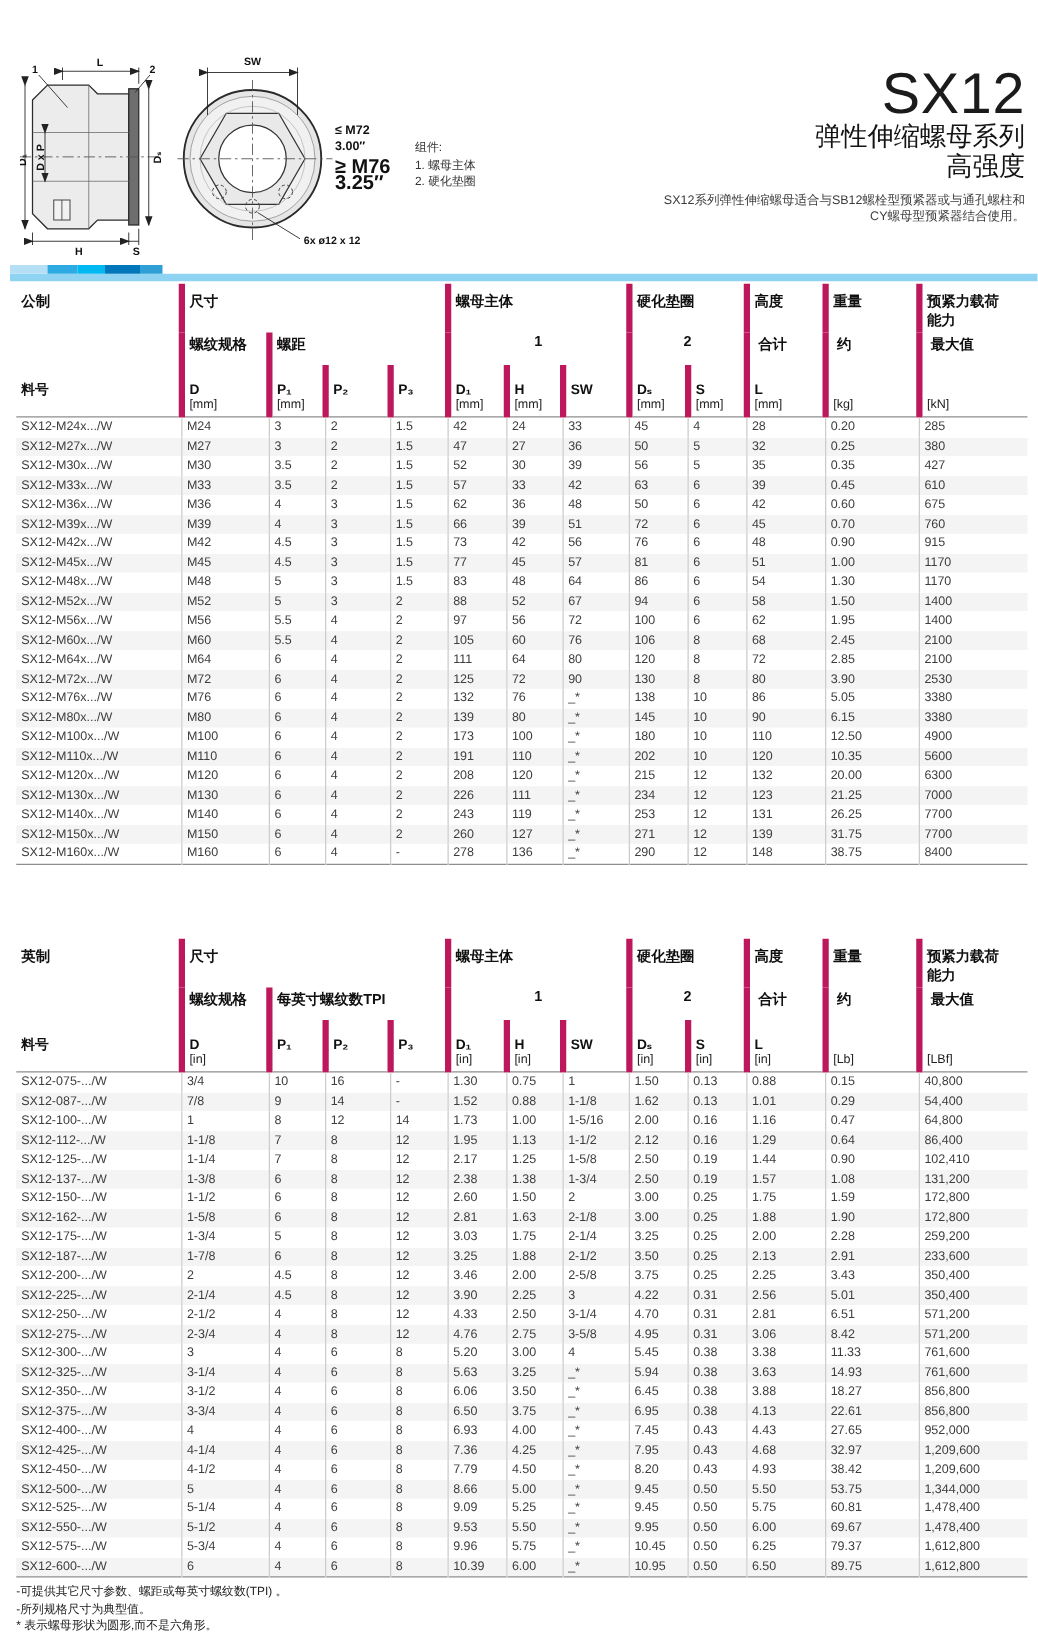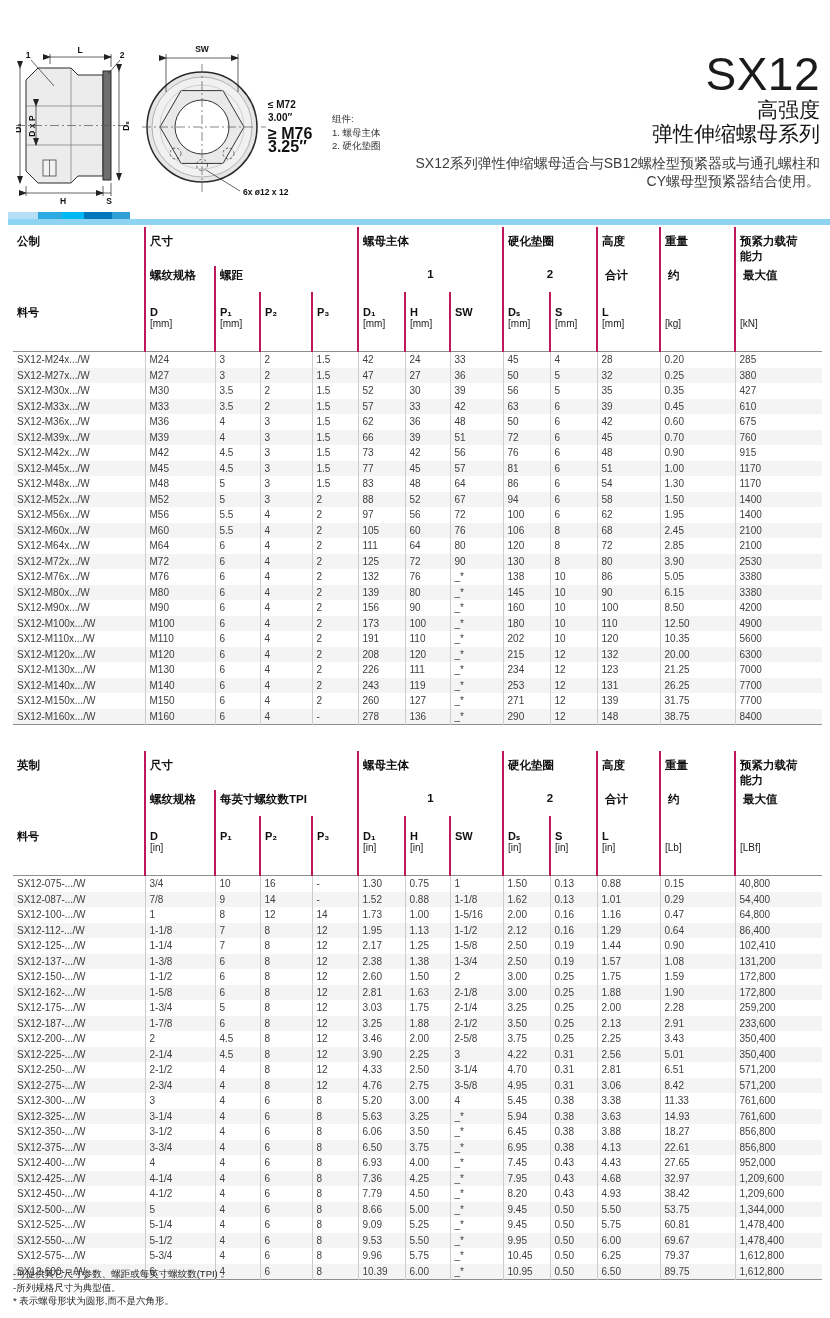--- a/index.html
+++ b/index.html
@@ -8,21 +8,21 @@
     background:#ffffff;
     font-family:"Liberation Sans","DejaVu Sans",sans-serif;
     color:#1c1c1c;
   }
   .abs{position:absolute;}
 
   
   #title-block{right:10px;top:50px;text-align:right;}
   #brand-title{font-size:46px;line-height:1.05;font-weight:400;color:#1b1b1b;letter-spacing:.5px;}
   .sub-line{font-size:21px;line-height:1.15;color:#141414;}
-  #desc-block{margin-top:7px;font-size:14px;line-height:1.32;color:#3d3d3d;}
+  #desc-block{margin-top:7px;font-size:10px;line-height:1.32;color:#3d3d3d;}
 
   
   #side-view-svg{left:16px;top:42px;}
   #front-view-svg{left:140px;top:40px;}
   svg text{font-family:"Liberation Sans","DejaVu Sans",sans-serif;}
   .dim-text{font-size:8.5px;font-weight:bold;fill:#111;}
   .outline{stroke:#2b2b2b;stroke-width:1;fill:#ececec;}
   .thin{stroke:#666;stroke-width:.6;fill:none;}
   .cline{stroke:#555;stroke-width:.7;stroke-dasharray:9 3 2 3;fill:none;}
   .dimline{stroke:#222;stroke-width:.7;fill:none;}
@@ -47,30 +47,30 @@
   }
   #metric-table{top:227px;}
   #imperial-table{top:751px;}
 
   col.w0{width:132px;} col.w1{width:70px;} col.w2{width:45px;} col.w3{width:52px;}
   col.w4{width:46px;} col.w5{width:47px;} col.w6{width:45px;} col.w7{width:53px;}
   col.w8{width:47px;} col.w9{width:47px;} col.w10{width:63px;} col.w11{width:75px;} col.w12{width:87px;}
 
   thead th{
     font-weight:bold;text-align:left;vertical-align:top;
-    padding:2px 4px;border-left:2px solid #be185d;
+    padding:2px 4px;border-left:5px solid #be185d;
     font-size:11.5px;color:#101010;white-space:pre-line;
   }
   thead tr th:first-child{border-left:none;margin-left:20px;}
   thead{border-bottom:1px solid #8e8e8e;}
   tr.g-row th{height:26px;padding-top:7px;}
   tr.s-row th{height:22px;}
   tr.s-row th.ctr{text-align:center;}
   tr.s-row th.ind{padding-left:7px;}
-  tr.c-row th{height:36px;vertical-align:bottom;padding-bottom:21px;}
+  tr.c-row th{height:36px;vertical-align:bottom;padding-bottom:3px;}
   .lbl{display:block;font-size:11px;line-height:12px;}
   .unit{display:block;font-weight:normal;font-size:10px;line-height:12px;color:#222;min-height:12px;}
 
   tbody td{
     font-size:10px;color:#3d3d3d;
     height:15.5px;line-height:15.5px;padding:0 4px;
     border-left:1px solid #cccccc;
     white-space:nowrap;overflow:hidden;
   }
   tbody tr td:first-child{border-left:none;}
@@ -165,22 +165,22 @@
   <div>3.25″</div>
 </div>
 <div id="component-legend" class="abs">
   <div>组件:</div>
   <div>1. 螺母主体</div>
   <div>2. 硬化垫圈</div>
 </div>
 
 <div id="title-block" class="abs">
   <div id="brand-title">SX12</div>
+  <div class="sub-line">弹性伸缩螺母系列</div>
   <div class="sub-line">高强度</div>
-  <div class="sub-line">弹性伸缩螺母系列</div>
   <div id="desc-block">
     <div>SX12系列弹性伸缩螺母适合与SB12螺栓型预紧器或与通孔螺柱和</div>
     <div>CY螺母型预紧器结合使用。</div>
   </div>
 </div>
 
 <div id="accent-bar" class="abs">
   <div id="accent-top">
     <span class="s0" style="background: rgb(181, 223, 245);"></span>
     <span class="s1" style="background: rgb(45, 170, 225);"></span>
@@ -479,35 +479,20 @@
         <td>139</td>
         <td>80</td>
         <td>_*</td>
         <td>145</td>
         <td>10</td>
         <td>90</td>
         <td>6.15</td>
         <td>3380</td>
       </tr>
       <tr>
-        <td>SX12-M90x.../W</td>
-        <td>M90</td>
-        <td>6</td>
-        <td>4</td>
-        <td>2</td>
-        <td>156</td>
-        <td>90</td>
-        <td>_*</td>
-        <td>160</td>
-        <td>10</td>
-        <td>100</td>
-        <td>8.50</td>
-        <td>4200</td>
-      </tr>
-      <tr>
         <td>SX12-M100x.../W</td>
         <td>M100</td>
         <td>6</td>
         <td>4</td>
         <td>2</td>
         <td>173</td>
         <td>100</td>
         <td>_*</td>
         <td>180</td>
         <td>10</td>

